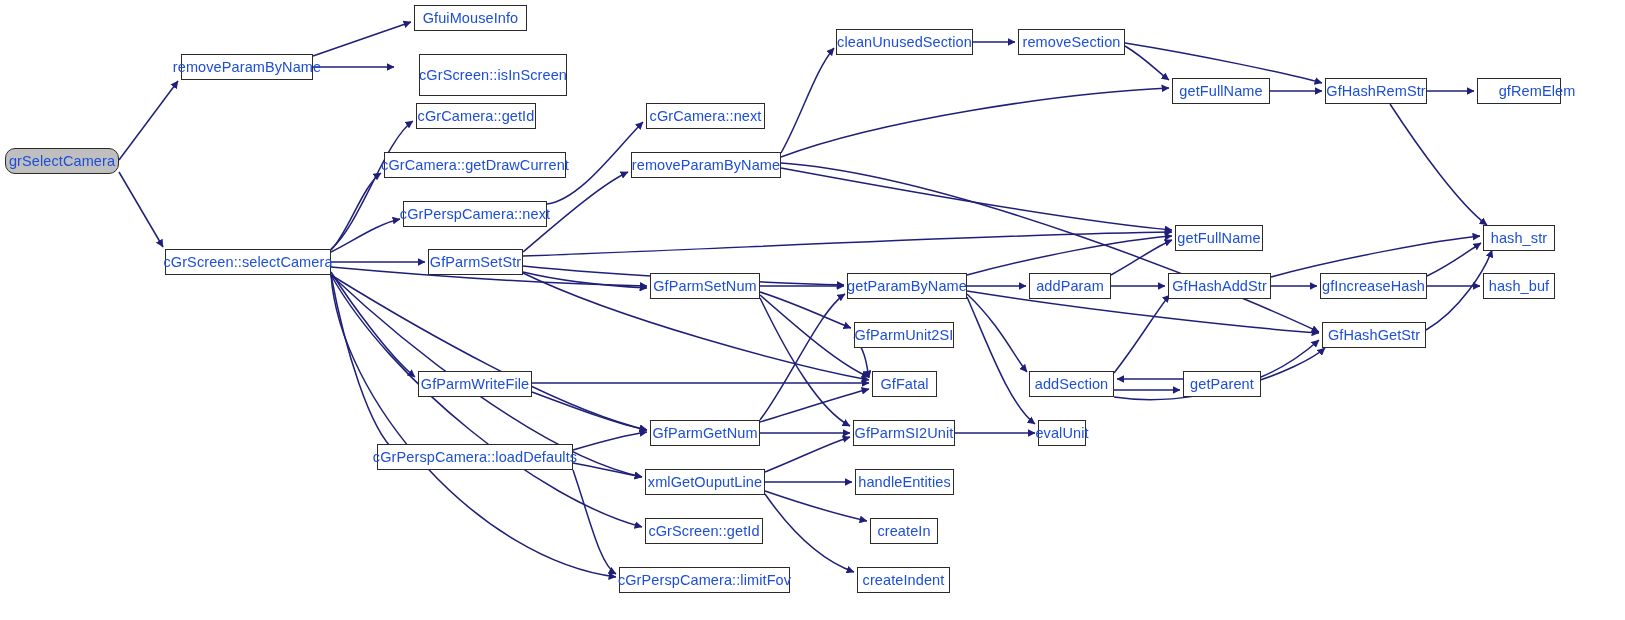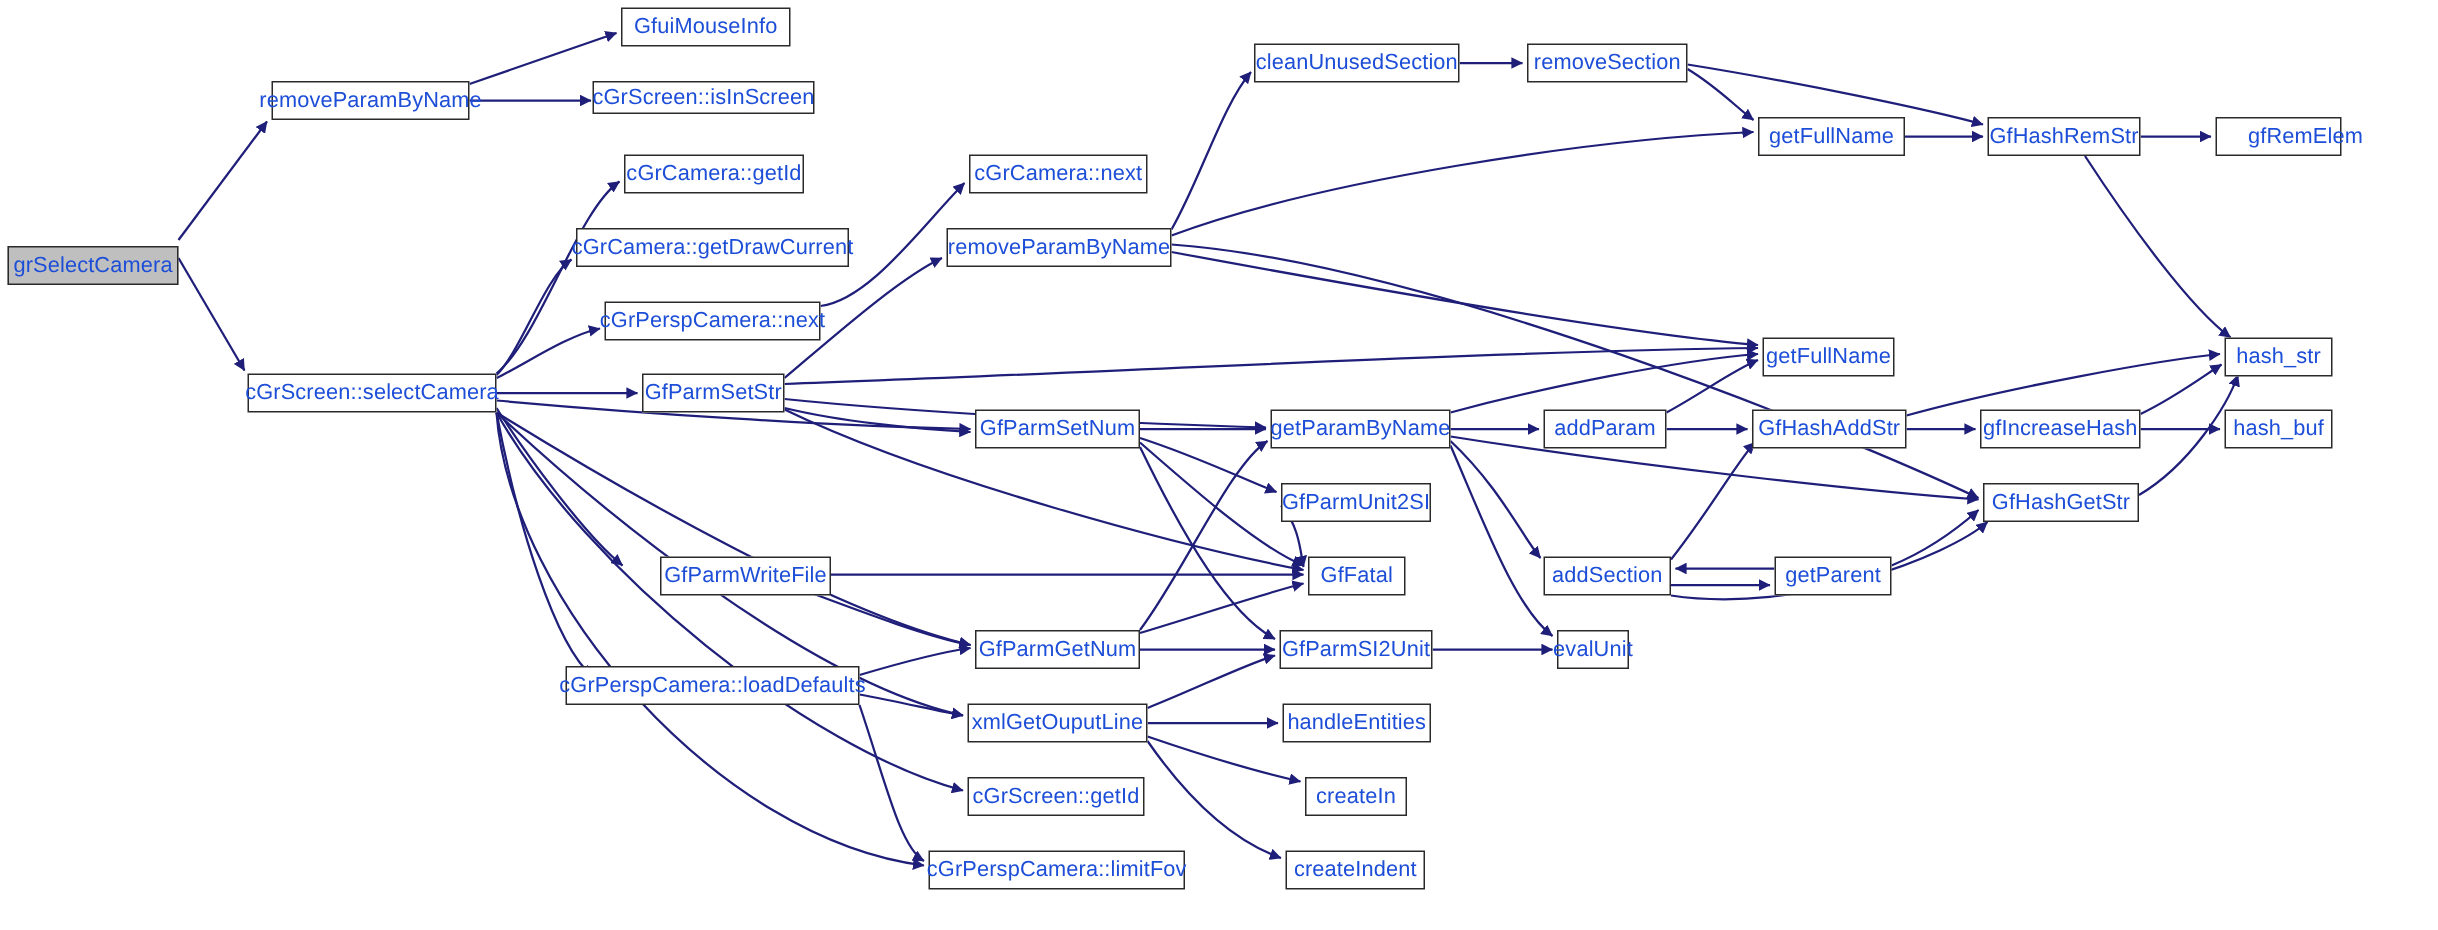--- a/index.html
+++ b/index.html
@@ -127,48 +127,48 @@
         <path d="M573,470 C590,520 600,565 616,574" fill="none" stroke="#1f1f7a" stroke-width="1.5" marker-end="url(#arrowhead)"></path>
         <path d="M955,433 L1035,433" fill="none" stroke="#1f1f7a" stroke-width="1.5" marker-end="url(#arrowhead)"></path>
         <path d="M1114,390 L1180,390" fill="none" stroke="#1f1f7a" stroke-width="1.5" marker-end="url(#arrowhead)"></path>
         <path d="M1183,379 L1117,379" fill="none" stroke="#1f1f7a" stroke-width="1.5" marker-end="url(#arrowhead)"></path>
         <path d="M1261,377 C1290,365 1310,348 1319,340" fill="none" stroke="#1f1f7a" stroke-width="1.5" marker-end="url(#arrowhead)"></path>
         <path d="M1114,373 C1140,340 1160,305 1170,295" fill="none" stroke="#1f1f7a" stroke-width="1.5" marker-end="url(#arrowhead)"></path>
         <path d="M1114,397 C1200,410 1300,370 1325,348" fill="none" stroke="#1f1f7a" stroke-width="1.5" marker-end="url(#arrowhead)"></path>
       </g>
   </svg>
   <div id="node-layer">
-      <div class="node highlight" style="left: 5px; top: 164px; width: 114px; height: 26px;">
+      <div class="node highlight" style="left: 5px; top: 148px; width: 114px; height: 26px; border-radius: 10px;">
         <span class="node-label">grSelectCamera</span>
       </div>
       <div class="node" style="left: 181px; top: 54px; width: 132px; height: 26px;">
         <span class="node-label">removeParamByName</span>
       </div>
       <div class="node" style="left: 414px; top: 5px; width: 113px; height: 26px;">
         <span class="node-label">GfuiMouseInfo</span>
       </div>
-      <div class="node" style="left: 395px; top: 54px; width: 148px; height: 22px;">
+      <div class="node" style="left: 419px; top: 54px; width: 148px; height: 42px;">
         <span class="node-label">cGrScreen::isInScreen</span>
       </div>
       <div class="node" style="left: 165px; top: 249px; width: 166px; height: 26px;">
         <span class="node-label">cGrScreen::selectCamera</span>
       </div>
       <div class="node" style="left: 416px; top: 103px; width: 120px; height: 26px;">
         <span class="node-label">cGrCamera::getId</span>
       </div>
       <div class="node" style="left: 384px; top: 152px; width: 182px; height: 26px;">
         <span class="node-label">cGrCamera::getDrawCurrent</span>
       </div>
       <div class="node" style="left: 403px; top: 201px; width: 144px; height: 26px;">
         <span class="node-label">cGrPerspCamera::next</span>
       </div>
       <div class="node" style="left: 428px; top: 249px; width: 95px; height: 26px;">
         <span class="node-label">GfParmSetStr</span>
       </div>
-      <div class="node" style="left: 418px; top: 371px; width: 114px; height: 26px; margin-left: 22px;">
+      <div class="node" style="left: 418px; top: 371px; width: 114px; height: 26px;">
         <span class="node-label">GfParmWriteFile</span>
       </div>
       <div class="node" style="left: 377px; top: 444px; width: 196px; height: 26px;">
         <span class="node-label">cGrPerspCamera::loadDefaults</span>
       </div>
       <div class="node" style="left: 646px; top: 103px; width: 119px; height: 26px;">
         <span class="node-label">cGrCamera::next</span>
       </div>
       <div class="node" style="left: 631px; top: 152px; width: 150px; height: 26px;">
         <span class="node-label">removeParamByName</span>

